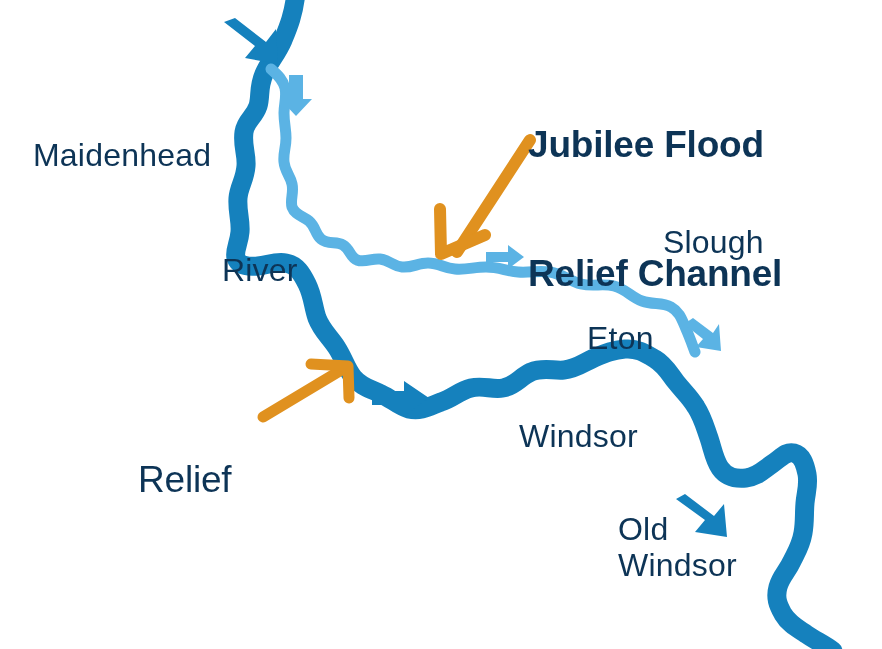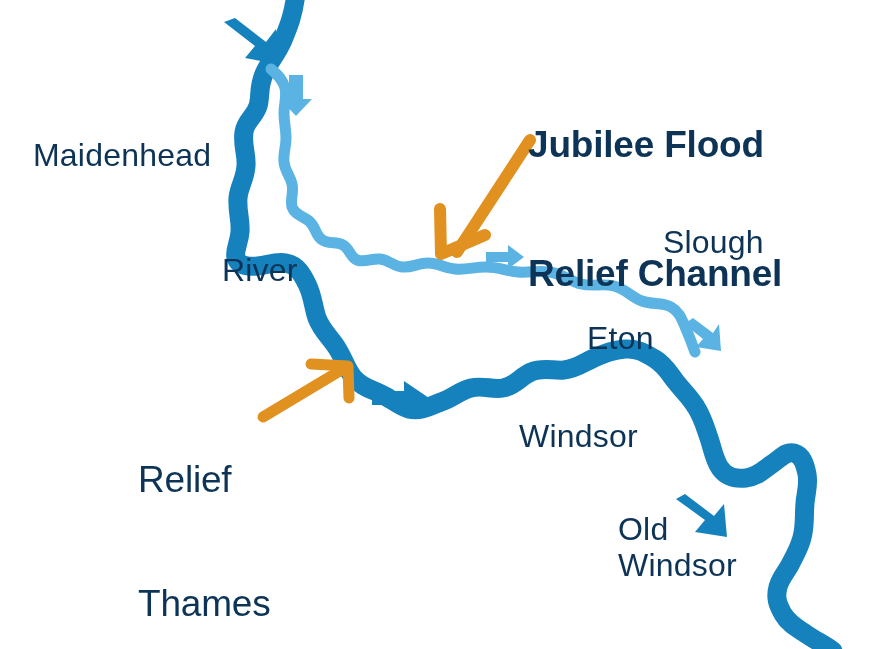--- a/index.html
+++ b/index.html
@@ -232,17 +232,16 @@
 
   <div class="label place-label" id="label-eton">Eton</div>
 
   <div class="label place-label" id="label-windsor">Windsor</div>
 
   <div class="label place-label" id="label-old-windsor">Old
 Windsor</div>
 
   <div class="label" id="label-river-thames">
     <div>Relief</div>
-    <div>Thames</div>
   </div>
 
 
 </div>
 
 </body></html>

